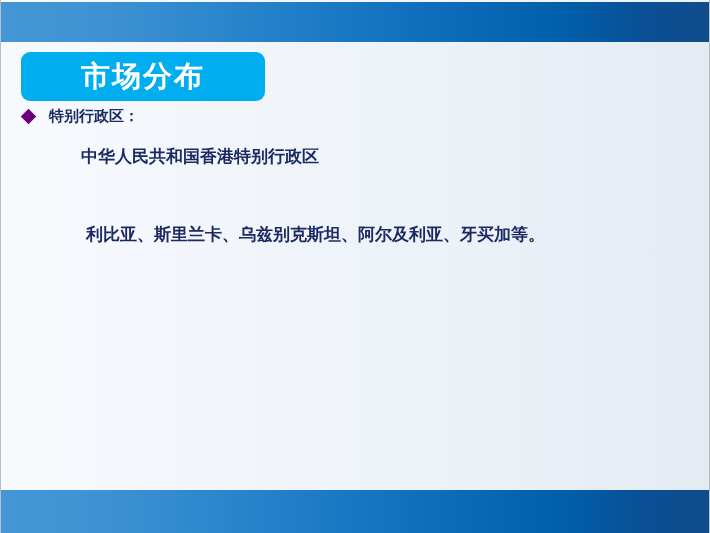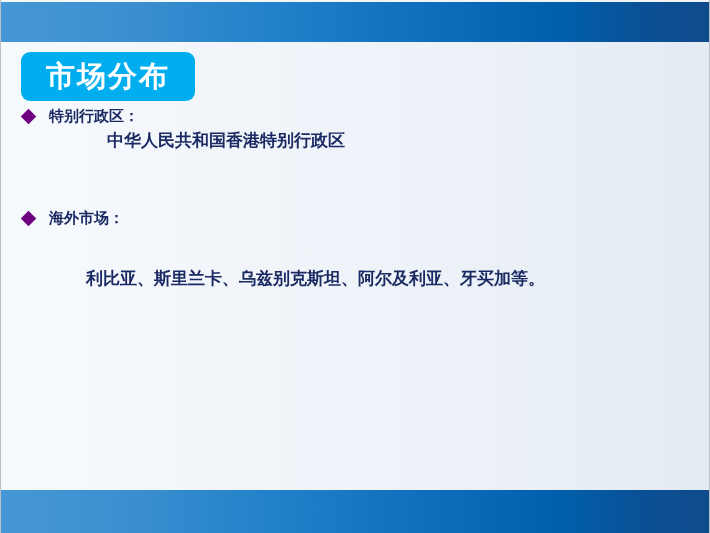--- a/index.html
+++ b/index.html
@@ -63,21 +63,21 @@
         #0060ac 78%,
         #0b4e93 92%,
         #0f4c8c 100%);
   }
 
   
   .title-plate {
     position: absolute;
     left: 20px;
     top: 52px;
-    width: 174px;
+    width: 244px;
     height: 49px;
     background: #00AEEF;
     border-radius: 9px;
     display: flex;
     align-items: center;
     justify-content: center;
   }
   .title-plate-text {
     color: #ffffff;
     font-family: "Liberation Serif", "DejaVu Serif", serif;
@@ -120,22 +120,22 @@
   .sub-line {
     color: #1B2A63;
     font-weight: bold;
     font-size: 17px;
     line-height: 1.1;
     white-space: nowrap;
   }
 
   .block-hk { margin-top: 0px; }
   .sub-hk {
-    padding-left: 106px;
-    margin-top: 7px;
+    padding-left: 80px;
+    margin-top: 23px;
   }
   .block-overseas { margin-top: 60px; }
   .sub-overseas {
     padding-left: 85px;
     margin-top: 43px;
   }
 </style>
 </head>
 <body>
 
@@ -154,24 +154,20 @@
       <div class="bullet-row">
         <span class="bullet-diamond"></span>
         <span class="bullet-label">特别行政区：</span>
       </div>
       <div class="sub-hk">
         <span class="sub-line">中华人民共和国香港特别行政区</span>
       </div>
     </div>
 
     <div class="block-overseas">
-      <div class="bullet-row">
-        <span class="bullet-diamond"></span>
-        <span class="bullet-label">海外市场：</span>
-      </div>
       <div class="sub-overseas">
         <span class="sub-line">利比亚、斯里兰卡、乌兹别克斯坦、阿尔及利亚、牙买加等。</span>
       </div>
     </div>
 
   </div>
 
   <div class="band-bottom"></div>
 
 </div>

